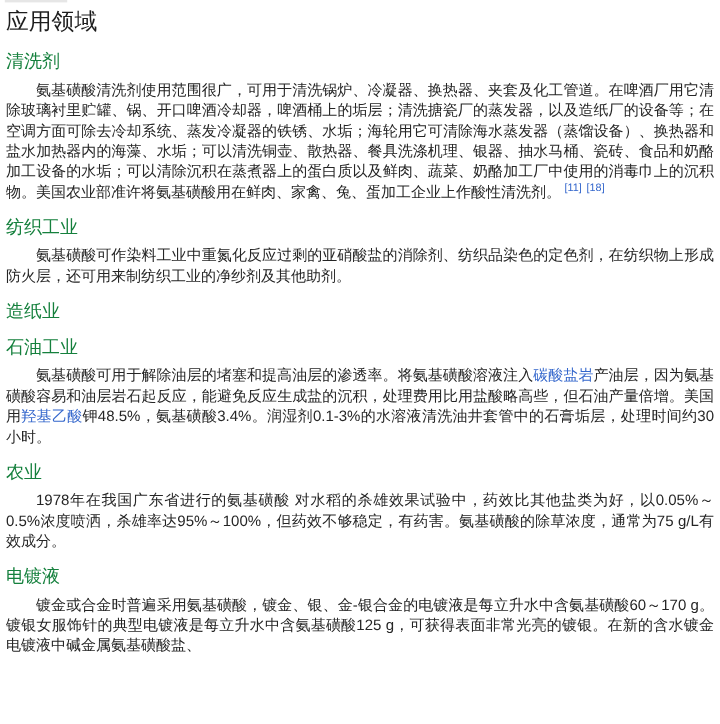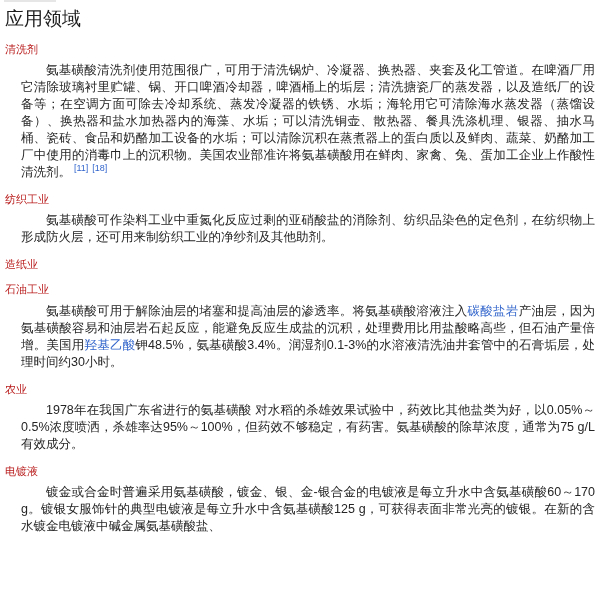--- a/index.html
+++ b/index.html
@@ -24,30 +24,30 @@
     background: #e6e6e6;
   }
   h2.title {
     font-size: 19px;
     font-weight: 400;
     color: #1d1d1d;
     line-height: 1.2;
     margin: 6px 0 0 0;
   }
   h3.sec {
-    font-size: 11px;
+    font-size: 15px;
     font-weight: 400;
-    color: #b91c1c;
+    color: #15803d;
     line-height: 1.2;
     margin: 12px 0 6px 0;
   }
   p.para {
     font-size: 12.5px;
     line-height: 17px;
-    margin: 0 0 12px 16px;
+    margin: 0 0 12px 0;
     text-indent: 2em;
     text-align: justify;
     letter-spacing: 0;
   }
   a.link {
     color: #3366cc;
     text-decoration: none;
     cursor: pointer;
   }
   sup.ref {

